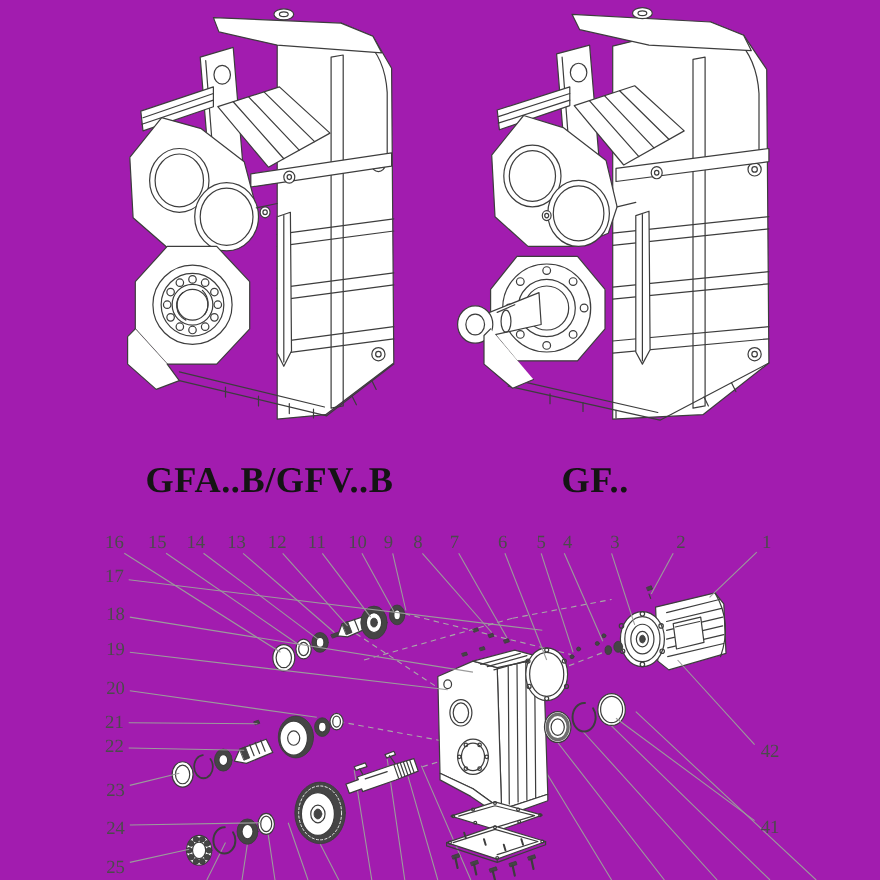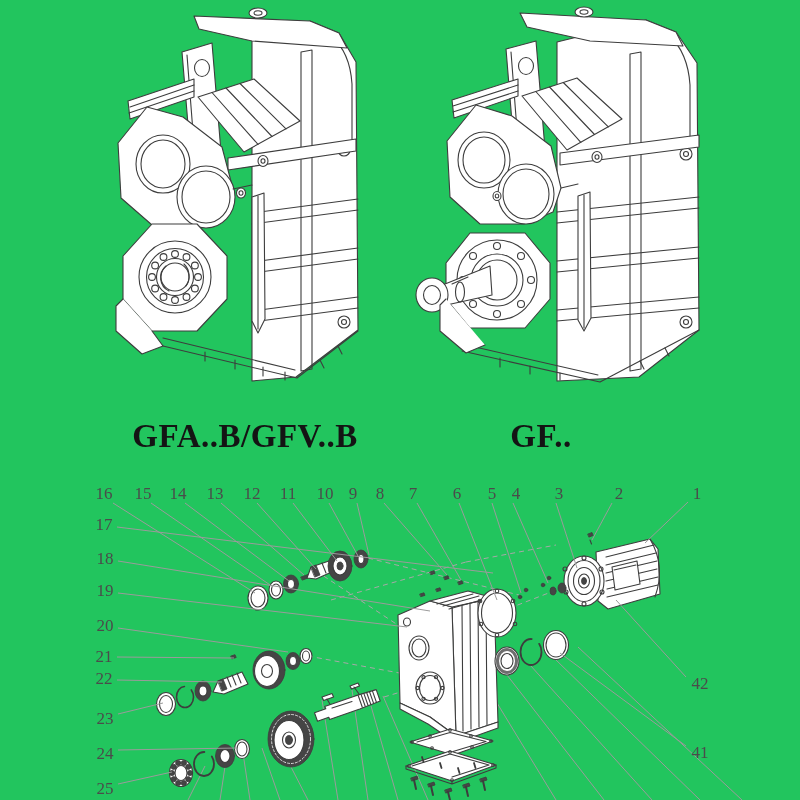--- a/index.html
+++ b/index.html
@@ -1,16 +1,16 @@
 <!DOCTYPE html>
 <html><head>
 <meta charset="utf-8">
 <style>
   html,body{margin:0;padding:0;background:#ffffff;}
-  .stage{position:relative;width:800px;height:800px;background:#22c55e;overflow:hidden;
+  .stage{position:relative;width:800px;height:800px;background:#a21caf;overflow:hidden;
          font-family:"Liberation Serif",serif;}
   svg{position:absolute;left:0;top:0;}
   .art{stroke:#3d3d3d;stroke-width:1.1;fill:none;stroke-linejoin:round;stroke-linecap:round;}
   .wf{fill:#ffffff;}
   .dk{fill:#454545;stroke:#3d3d3d;stroke-width:.8;}
   .dashed{stroke:#a8a8a8;stroke-width:1;stroke-dasharray:5 4;fill:none;}
   .fan{stroke:#9b9b9b;stroke-width:1;fill:none;}
   .leader{stroke-width:1;}
   .callout-num{font-family:"Liberation Serif",serif;font-size:17px;text-anchor:middle;dominant-baseline:central;}
   .model-label{font-family:"Liberation Serif",serif;font-weight:bold;font-size:33px;text-anchor:middle;

